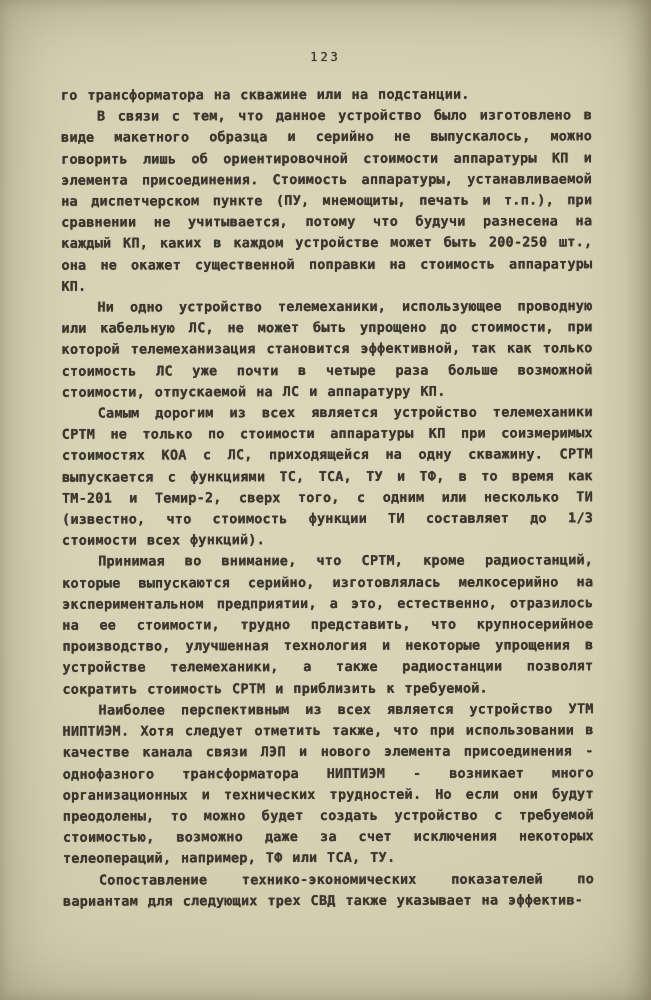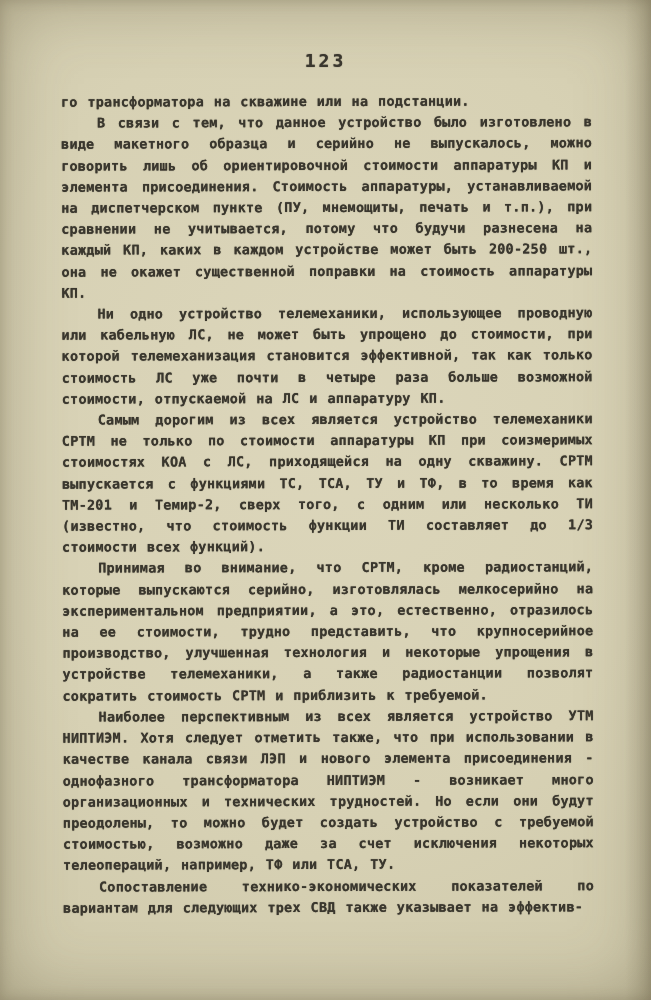--- a/index.html
+++ b/index.html
@@ -30,23 +30,23 @@
     content: "";
     position: absolute;
     top: 0; right: 0;
     width: 26px; height: 100%;
     background: linear-gradient(to right, rgba(0,0,0,0), rgba(75,66,42,0.18));
     pointer-events: none;
   }
   .page-number {
     text-align: center;
     padding-top: 50px;
-    font-size: 18px;
+    font-size: 12px;
     letter-spacing: 3px;
-    font-weight: bold;
+    font-weight: normal;
     text-shadow: 0 0 1px rgba(45, 42, 32, 0.75);
   }
   .text-block {
     margin: 20px 58px 0 62px;
     font-size: 13.5px;
     line-height: 21.2px;
     text-align: justify;
     letter-spacing: 0.2px;
     word-spacing: 1.5px;
     font-weight: bold;

